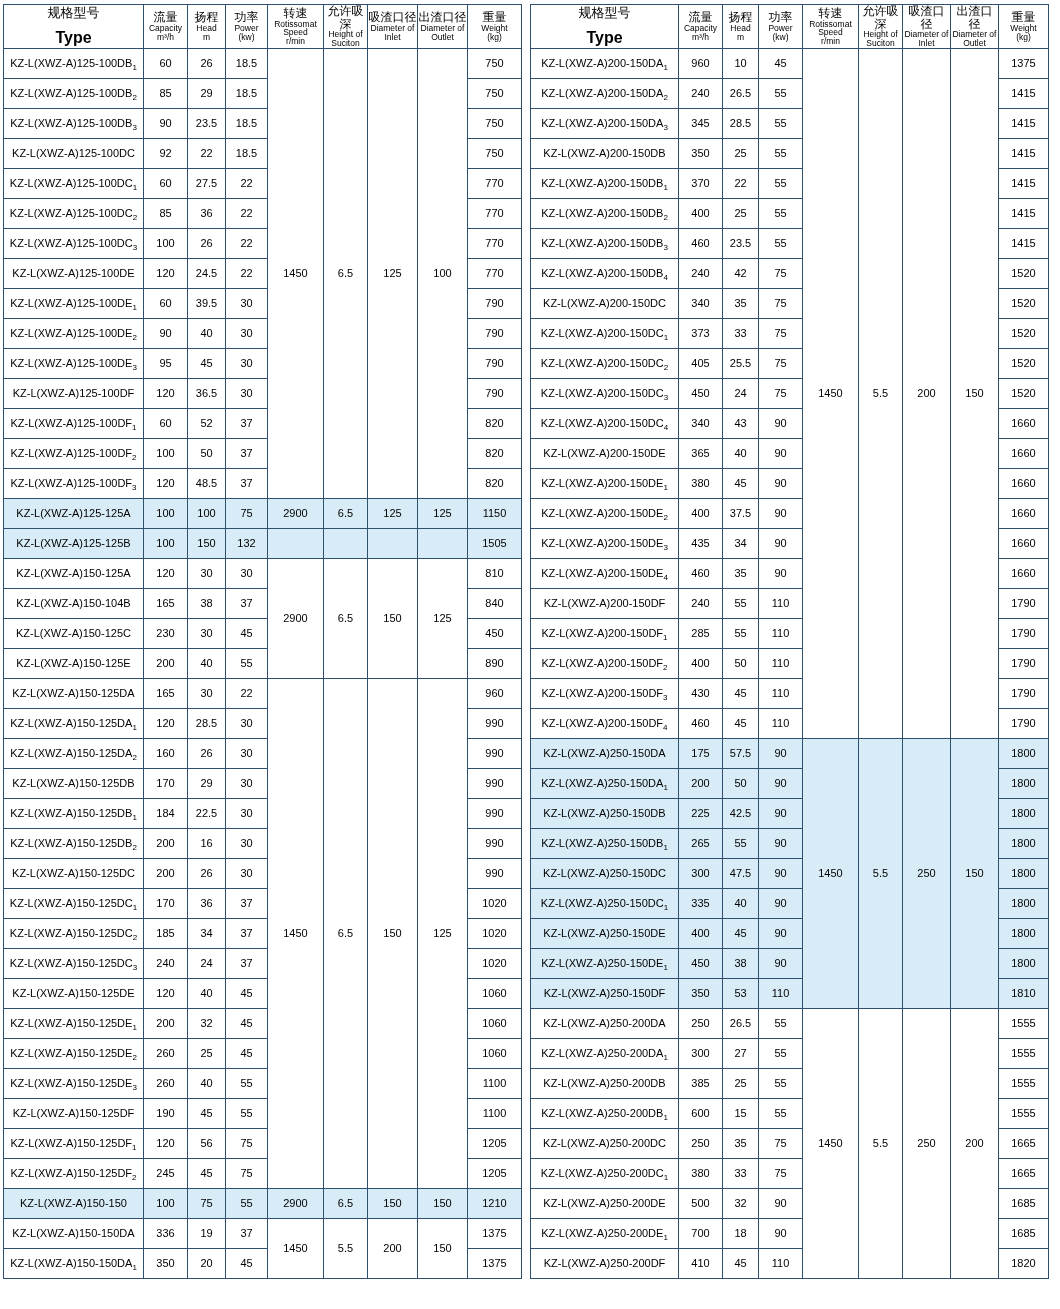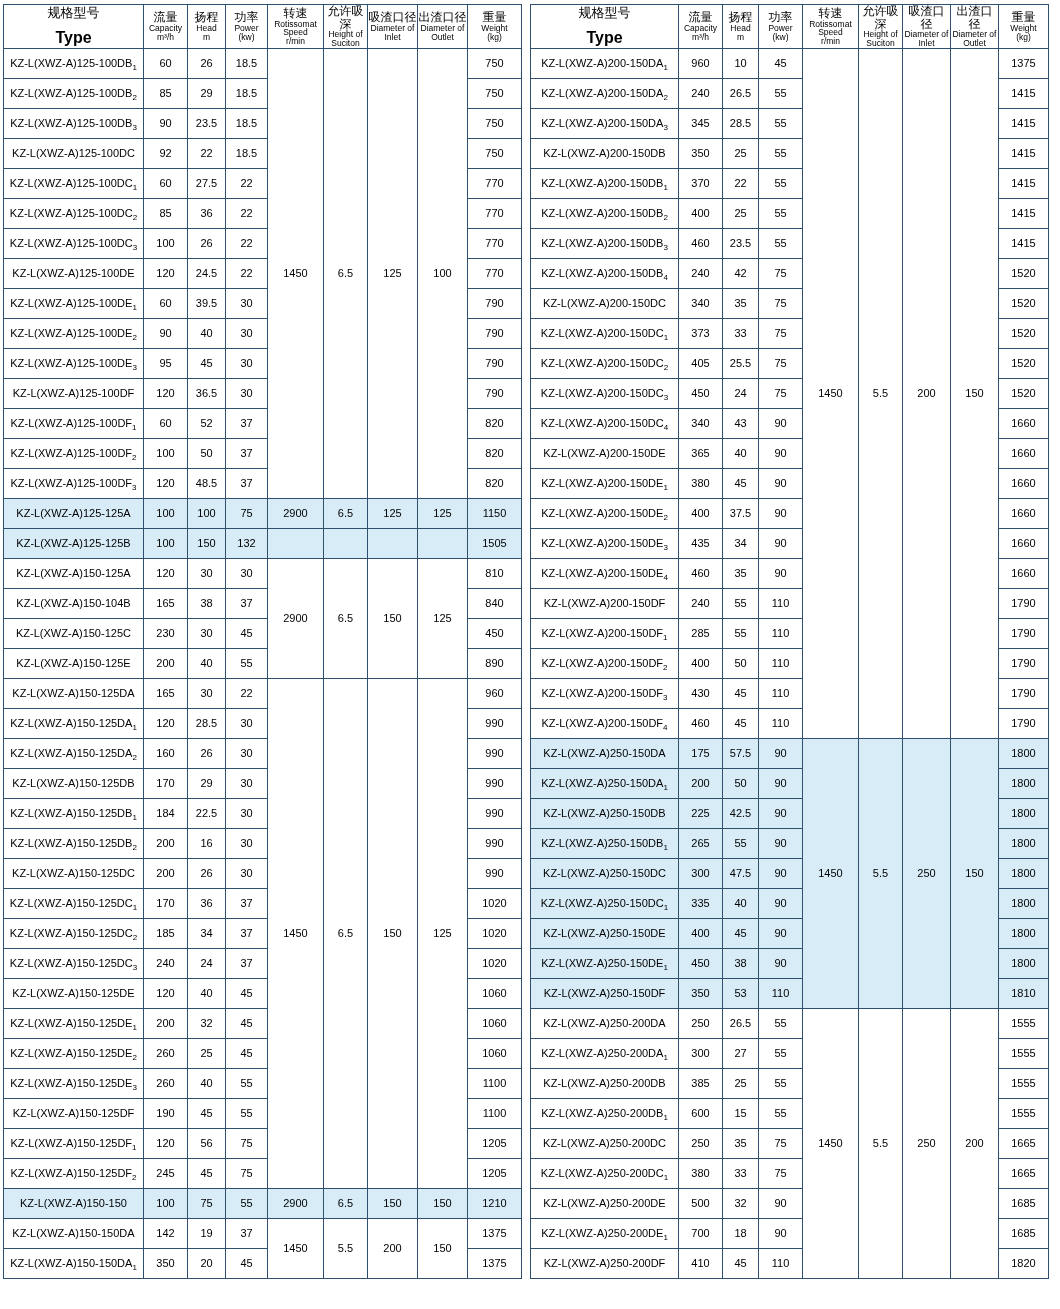--- a/index.html
+++ b/index.html
@@ -447,21 +447,21 @@
           <td>75</td>
           <td>55</td>
           <td rowspan="1" class="hl">2900</td>
           <td rowspan="1" class="hl">6.5</td>
           <td rowspan="1" class="hl">150</td>
           <td rowspan="1" class="hl">150</td>
           <td>1210</td>
         </tr>
         <tr>
           <td class="type">KZ-L(XWZ-A)150-150DA</td>
-          <td>142</td>
+          <td>336</td>
           <td>19</td>
           <td>37</td>
           <td rowspan="2">1450</td>
           <td rowspan="2">5.5</td>
           <td rowspan="2">200</td>
           <td rowspan="2">150</td>
           <td>1375</td>
         </tr>
         <tr>
           <td class="type">KZ-L(XWZ-A)150-150DA<sub>1</sub></td>

